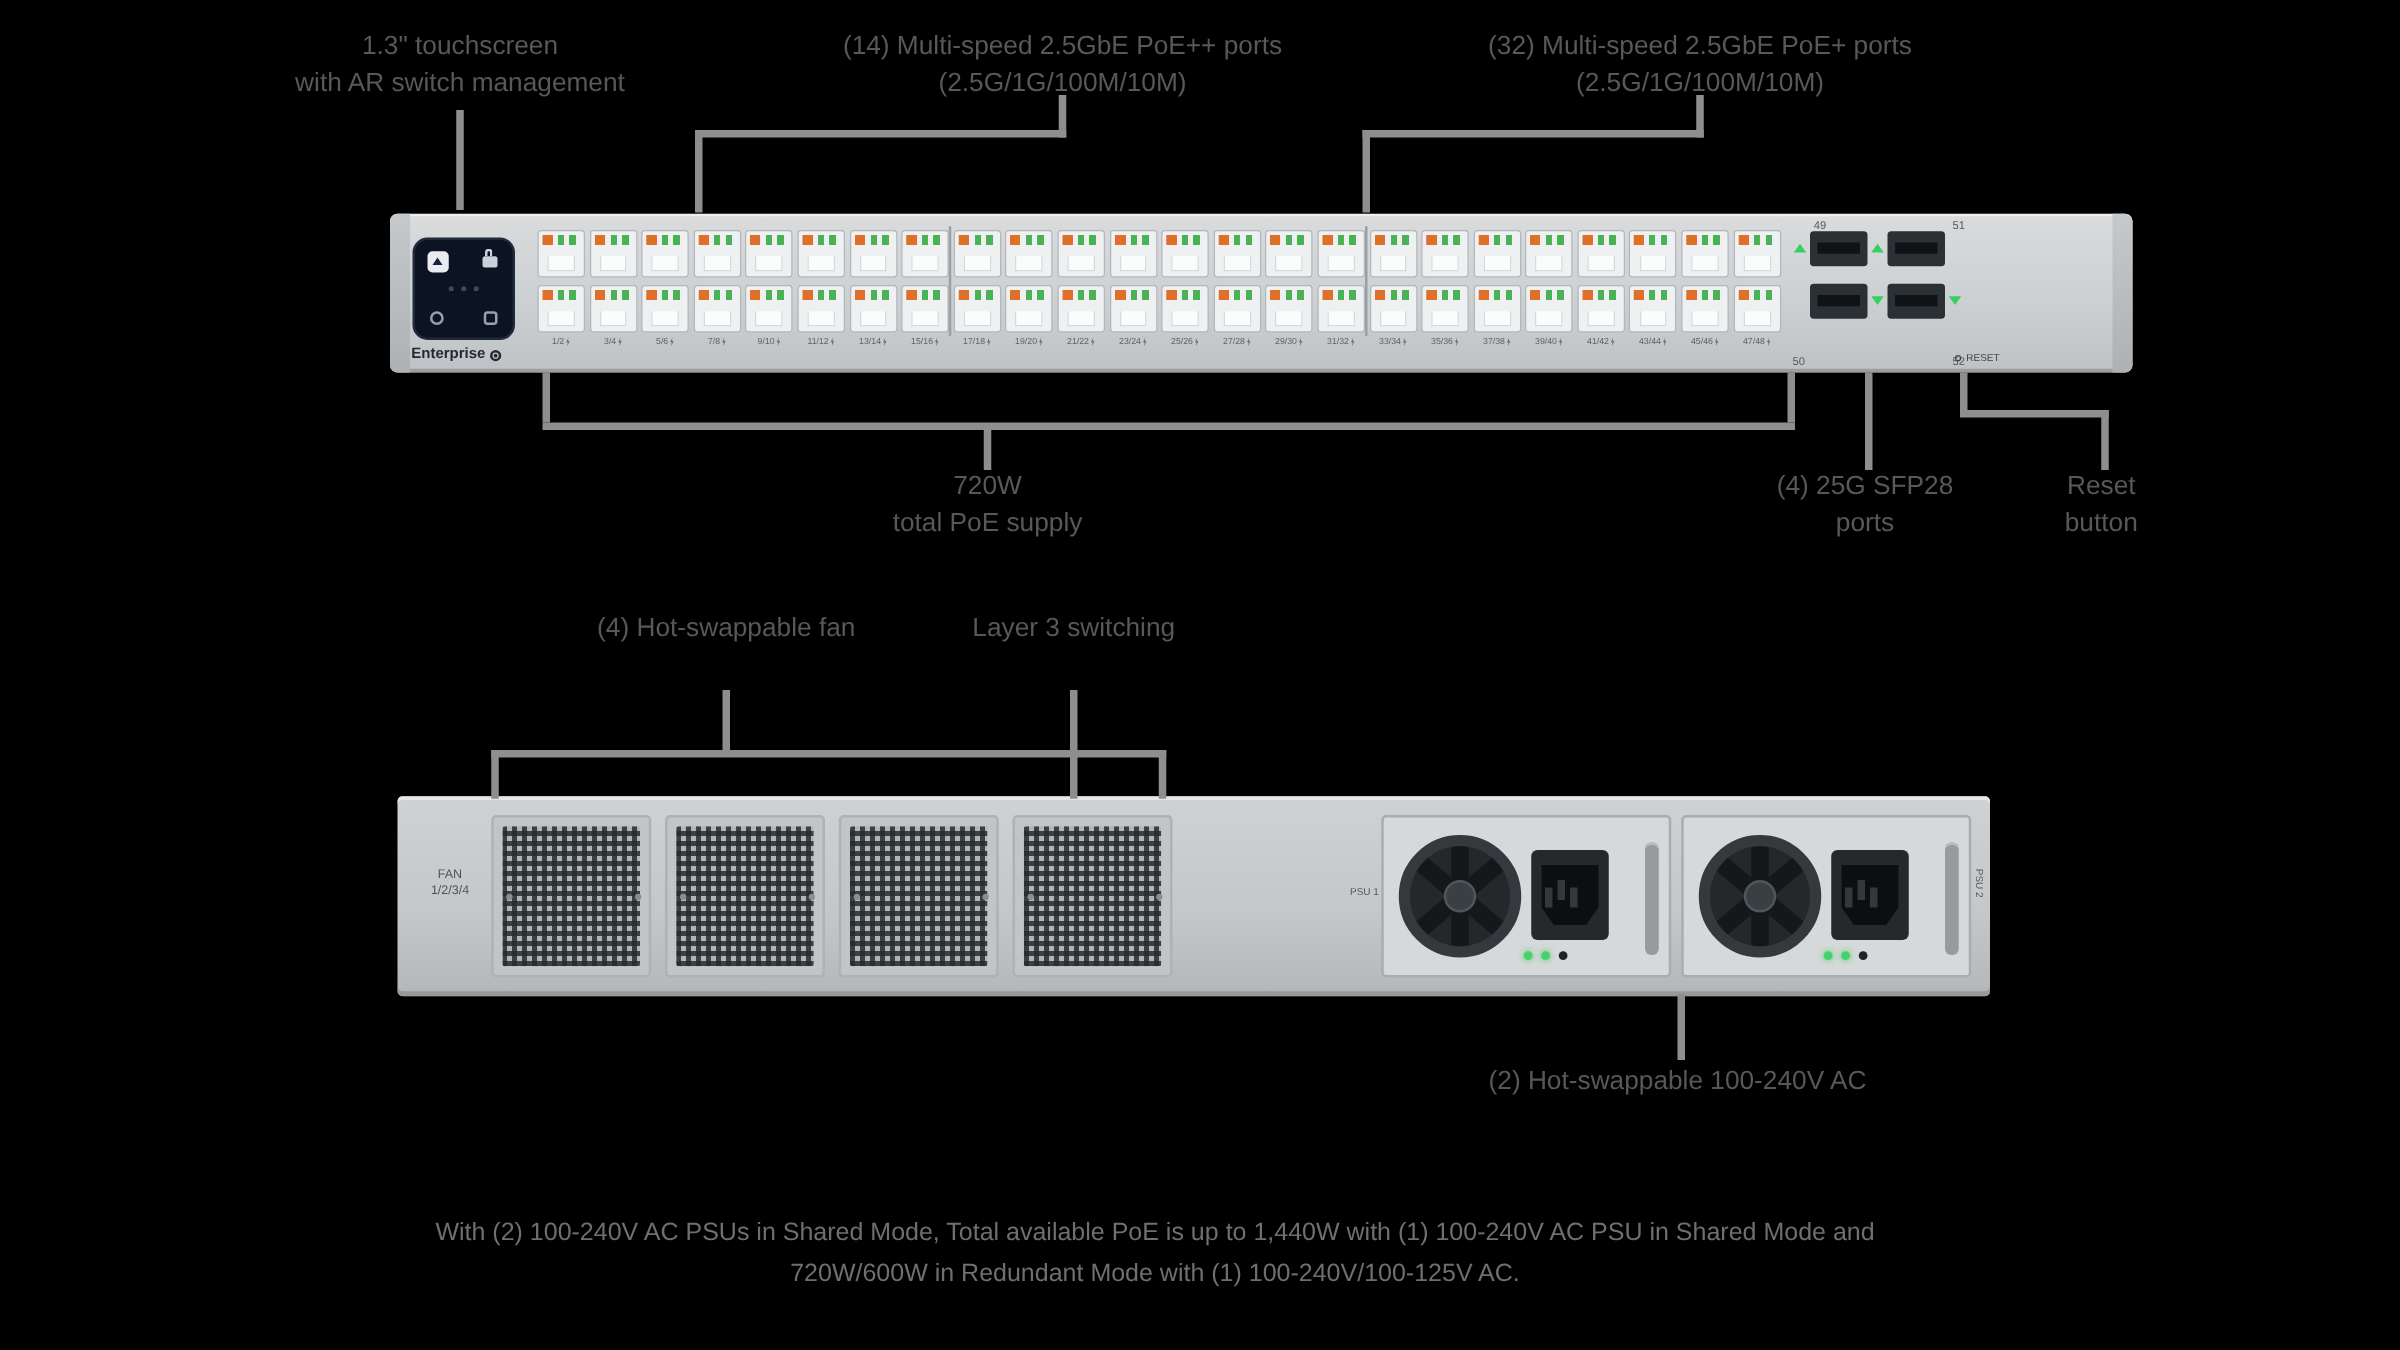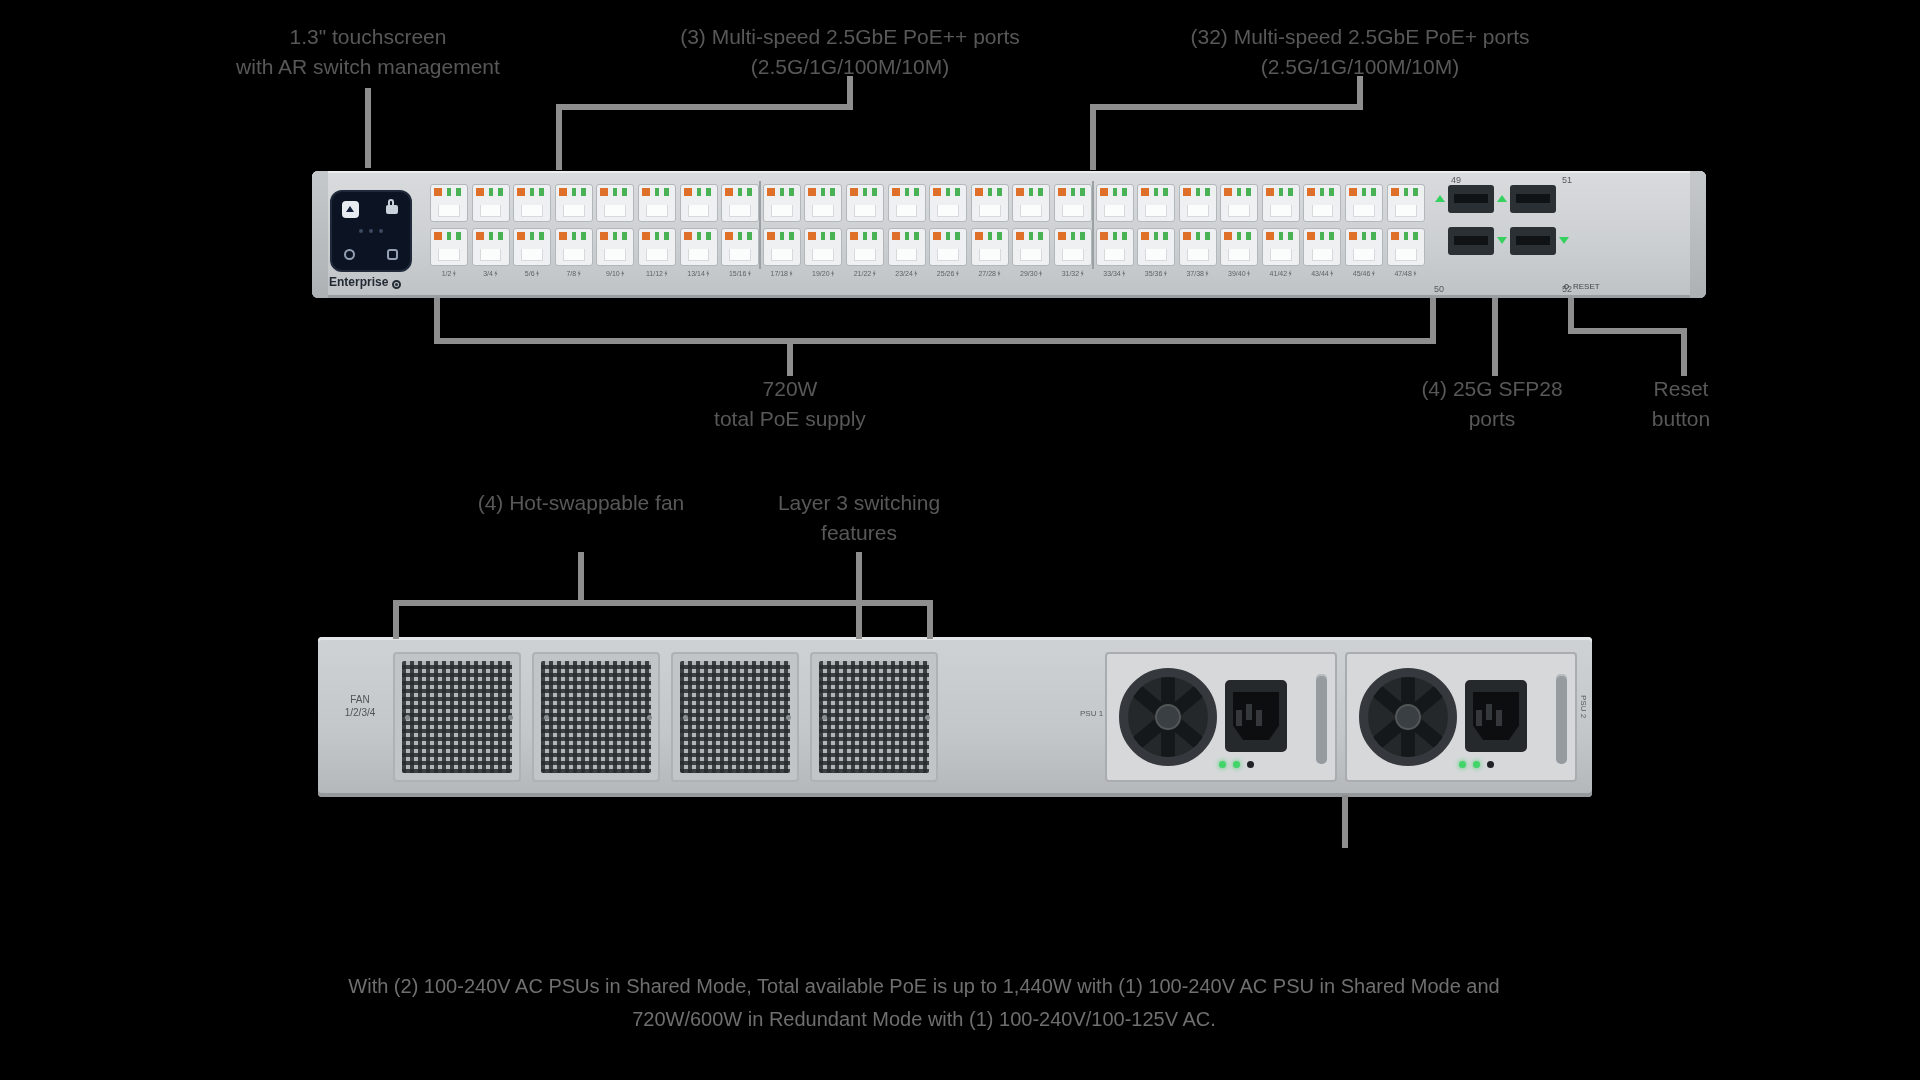--- a/index.html
+++ b/index.html
@@ -98,21 +98,21 @@
 </head>
 <body>
 
 <div id="stage">
 
   <div class="callout" style="left:118px;width:500px;top:22px;">
     <div>1.3" touchscreen</div>
     <div>with AR switch management</div>
   </div>
   <div class="callout" style="left:600px;width:500px;top:22px;">
-    <div>(3) Multi-speed 2.5GbE PoE++ ports</div>
+    <div>(14) Multi-speed 2.5GbE PoE++ ports</div>
     <div>(2.5G/1G/100M/10M)</div>
   </div>
   <div class="callout" style="left:1110px;width:500px;top:22px;">
     <div>(32) Multi-speed 2.5GbE PoE+ ports</div>
     <div>(2.5G/1G/100M/10M)</div>
   </div>
 
   <div id="front">
     <div id="screen">
       <span class="scr-chip"></span>
@@ -310,21 +310,20 @@
   <div class="callout" style="left:1591px;width:180px;top:374px;">
     <div>Reset</div>
     <div>button</div>
   </div>
 
   <div class="callout" style="left:431px;width:300px;top:488px;">
     <div>(4) Hot-swappable fan</div>
   </div>
   <div class="callout" style="left:709px;width:300px;top:488px;">
     <div>Layer 3 switching</div>
-    <div>features</div>
   </div>
 
   <div id="back">
     <div id="fanlabel">
       <div>FAN</div>
       <div>1/2/3/4</div>
     </div>
     <div id="fans">
         <div class="fan-module">
           <div class="grille"></div>
@@ -363,20 +362,21 @@
           <span class="hub"></span>
         </div>
         <div class="inlet"></div>
         <span class="leds"></span>
         <span class="handle"></span>
       </div>
     <span class="psu-tag" style="left:1261px;top:58px;writing-mode:vertical-rl;">PSU 2</span>
   </div>
 
   <div class="callout" style="left:1142px;width:400px;top:850px;">
+    <div>(2) Hot-swappable 100-240V AC</div>
   </div>
 
   <div class="caption">
     <div>With (2) 100-240V AC PSUs in Shared Mode, Total available PoE is up to 1,440W with (1) 100-240V AC PSU in Shared Mode and</div>
     <div>720W/600W in Redundant Mode with (1) 100-240V/100-125V AC.</div>
   </div>
 <div class="cline" style="left: 365px; top: 88px; width: 6px; height: 80px;"></div>
     <div class="cline" style="left: 847px; top: 76px; width: 6px; height: 34px;"></div>
     <div class="cline" style="left: 556px; top: 104px; width: 297px; height: 6px;"></div>
     <div class="cline" style="left: 556px; top: 104px; width: 6px; height: 66px;"></div>

